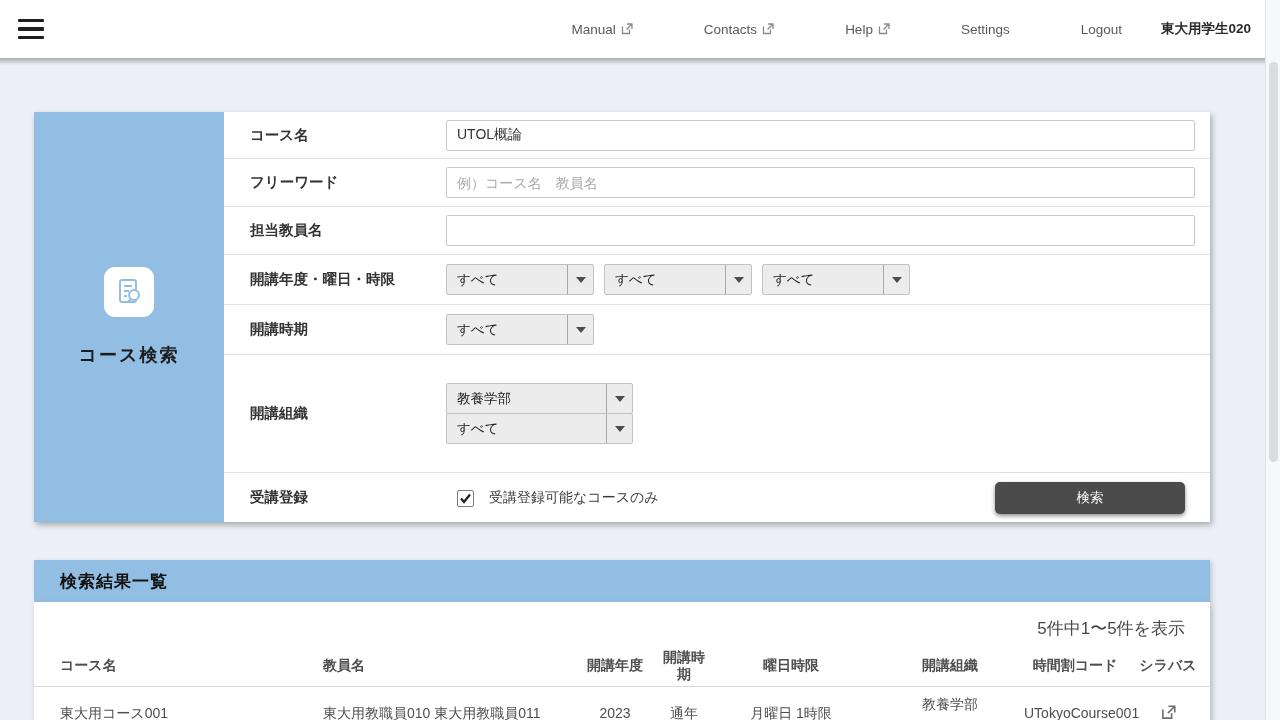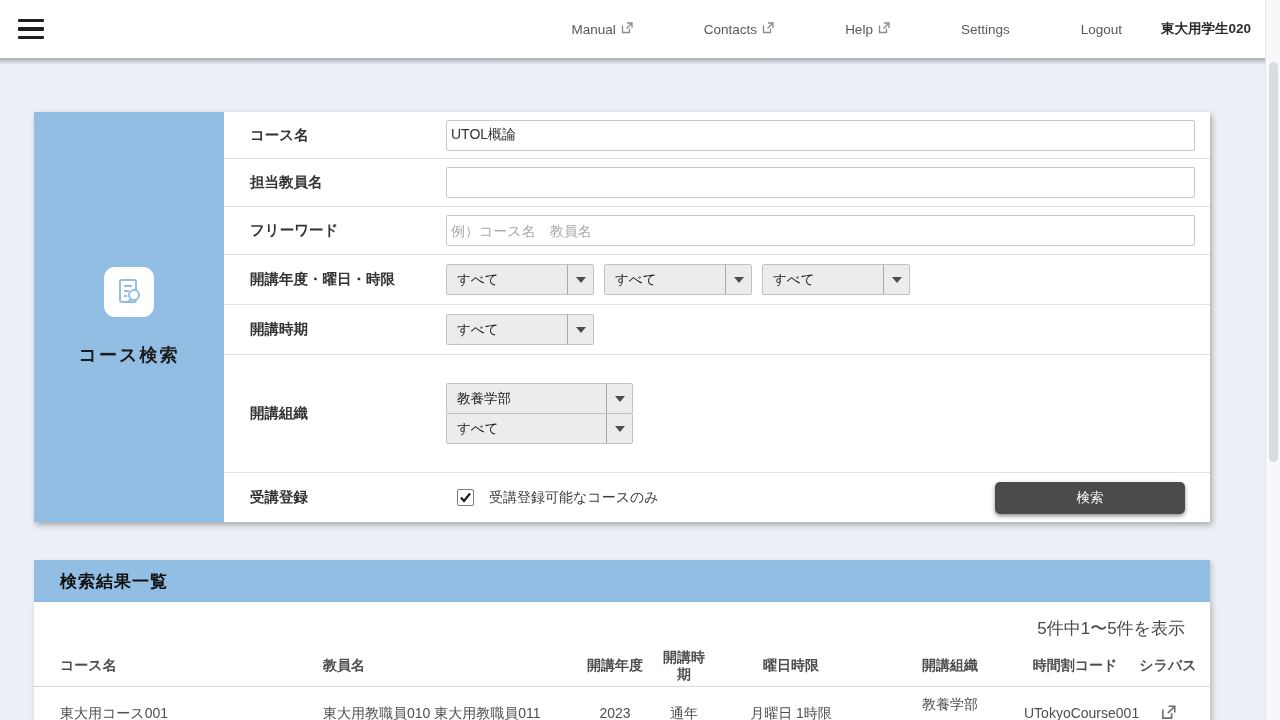--- a/index.html
+++ b/index.html
@@ -8,21 +8,21 @@
 
   
   .topbar { position:relative; height:58px; background:#ffffff; display:flex;
             align-items:center; z-index:30; }
   .topbar::after { content:""; position:absolute; left:0; right:0; top:58px; height:7px;
                    background:linear-gradient(to bottom, rgba(60,60,65,0.38), rgba(60,60,65,0)); }
   .hamburger { margin-left:18px; width:26px; height:20px; display:flex; flex-direction:column;
                justify-content:space-between; cursor:pointer; background:none; border:none; }
   .hamburger span { display:block; height:3.2px; background:#1f1f1f; border-radius:1px; }
   .topnav { margin-left:auto; display:flex; align-items:center; gap:27px; padding-right:29px; }
-  .navlink { display:flex; align-items:flex-start; gap:5px; font-size:13.5px; color:#595959;
+  .navlink { display:flex; align-items:center; gap:5px; font-size:13.5px; color:#595959;
              text-decoration:none; cursor:pointer;padding-left:44px; }
   .ext-ico { width:12px; height:12px; display:inline-block; }
   .username { font-size:13.5px; font-weight:bold; color:#2b2b2b; margin-left:12px; }
 
   
   .content { width:1176px; margin-left:34px; }
 
   
   .search-panel { margin-top:54px; display:flex; background:#ffffff;
                   box-shadow:2px 3px 6px rgba(0,0,0,0.30); }
@@ -30,39 +30,39 @@
           align-items:center; justify-content:center; gap:26px; }
   .side-icon { width:50px; height:50px; background:#ffffff; border-radius:11px;
                display:flex; align-items:center; justify-content:center; }
   .side-title { font-size:18px; font-weight:bold; color:#1c1c1c; letter-spacing:2px; }
   .form { flex:1; background:#ffffff; }
   .frow { display:flex; align-items:center; border-bottom:1px solid #e2e2e2; position:relative; }
   .frow:last-child { border-bottom:none; }
   .flabel { width:222px; padding-left:26px; font-size:14.5px; font-weight:bold; color:#333; flex-shrink:0; }
   .fctrl { flex:1; display:flex; align-items:center; }
   .txt { height:31px; border:1px solid #c9c9c9; border-radius:2px; background:#fff;
-         font-size:14px; color:#333; padding:0 4px; width:100%; margin-right:15px;
+         font-size:14px; color:#333; padding:0 10px; width:100%; margin-right:15px;
          font-family:"Liberation Sans","DejaVu Sans",sans-serif; }
   .txt::placeholder { color:#a9a9a9; }
 
   .sel { position:relative; height:31px; background:#ececec; border:1px solid #c2c2c2;
          border-radius:2px; display:flex; align-items:center; cursor:pointer; }
   .sel .sel-val { flex:1; font-size:13.5px; color:#222; padding:0 8px 0 10px; white-space:nowrap;
                   overflow:hidden; }
   .sel .sel-btn { width:26px; height:100%; border-left:1px solid #a8a8a8; display:flex;
                   align-items:center; justify-content:center; flex-shrink:0; }
   .sel .arrow { width:0; height:0; border-left:5px solid transparent; border-right:5px solid transparent;
                 border-top:6px solid #4d4d4d; }
   .sel-row { gap:10px; }
   .sel-w148 { width:148px; }
   .org-stack { display:flex; flex-direction:column; }
   .org-stack .sel { width:187px; margin-top:-1px; }
   .org-stack .sel:first-child { margin-top:0; }
 
-  .chkwrap { display:flex; align-items:flex-start; gap:15px; margin-left:11px; cursor:pointer; }
+  .chkwrap { display:flex; align-items:flex-end; gap:15px; margin-left:11px; cursor:pointer; }
   .chkbox { width:17px; height:17px; background:#fff; border:1px solid #7d7d7d; border-radius:2px;
             display:flex; align-items:center; justify-content:center; }
   .chklabel { font-size:14px; color:#3c3c3c; }
   .search-btn { position:absolute; right:25px; top:50%; transform:translateY(-50%);
                 width:190px; height:32px; background:#4b4b4b; color:#ffffff; font-size:13.5px;
                 border:none; border-radius:5px; cursor:pointer;
                 box-shadow:0 2px 4px rgba(0,0,0,0.45);
                 font-family:"Liberation Sans","DejaVu Sans",sans-serif; }
 
   
@@ -150,30 +150,30 @@
     <div class="form">
 
       <div class="frow" style="height:47px;">
         <div class="flabel">コース名</div>
         <div class="fctrl">
           <input class="txt" type="text" value="UTOL概論" style="">
         </div>
       </div>
 
       <div class="frow" style="height:48px;">
+        <div class="flabel">フリーワード</div>
+        <div class="fctrl">
+          <input class="txt" type="text" placeholder="例）コース名　教員名" style="">
+        </div>
+      </div>
+
+      <div class="frow" style="height:48px;">
         <div class="flabel">担当教員名</div>
         <div class="fctrl">
           <input class="txt" type="text" value="" style="">
-        </div>
-      </div>
-
-      <div class="frow" style="height:48px;">
-        <div class="flabel">フリーワード</div>
-        <div class="fctrl">
-          <input class="txt" type="text" placeholder="例）コース名　教員名" style="">
         </div>
       </div>
 
       <div class="frow" style="height:50px;">
         <div class="flabel">開講年度・曜日・時限</div>
         <div class="fctrl sel-row">
           <div class="sel sel-w148">
             <span class="sel-val">すべて</span>
             <span class="sel-btn">
                 <span class="arrow"></span>

